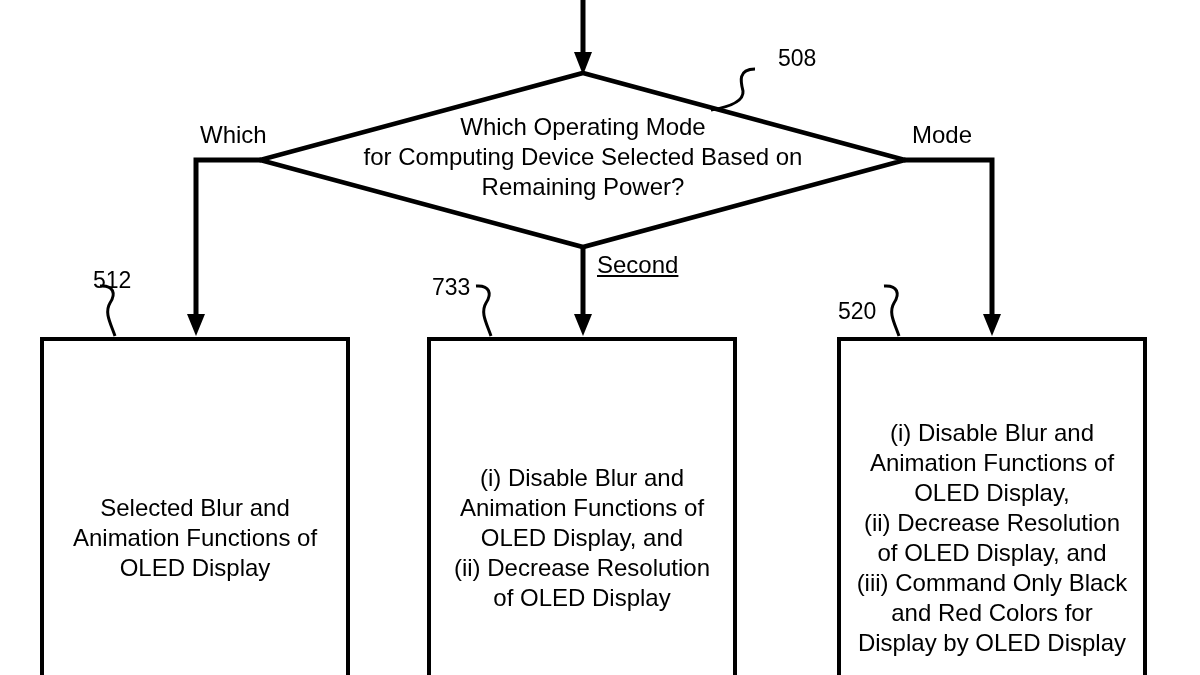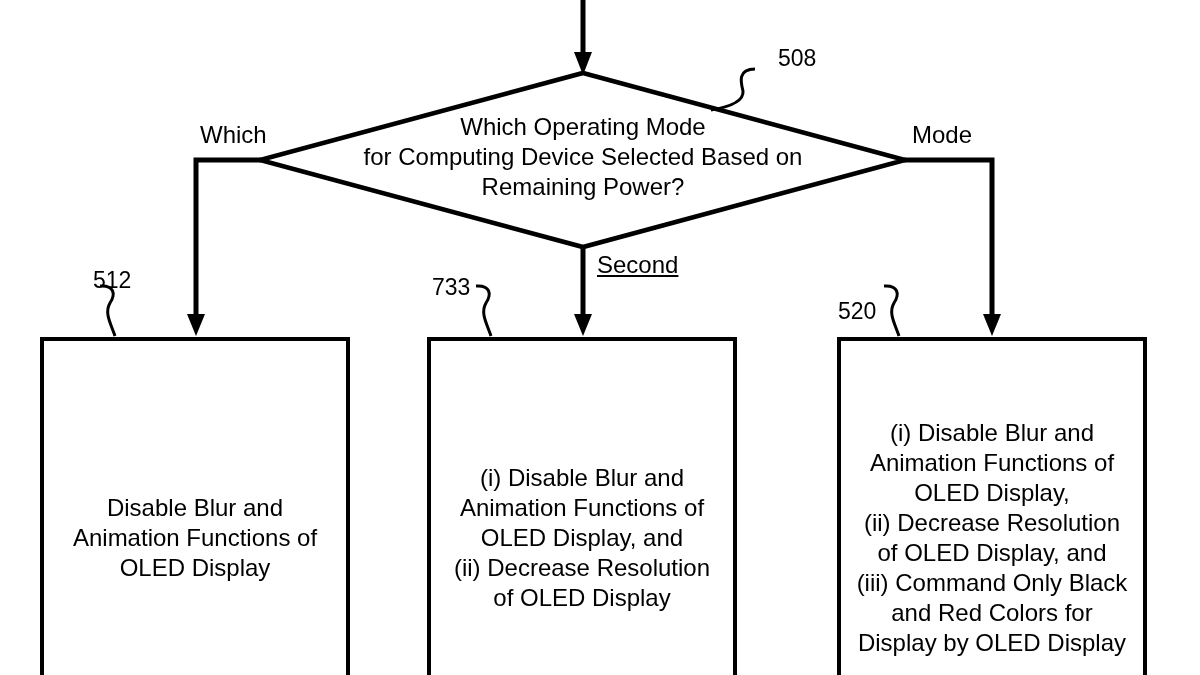--- a/index.html
+++ b/index.html
@@ -116,21 +116,21 @@
   <div class="branch-label branch-first">Which</div>
   <div class="branch-label branch-second">Second</div>
   <div class="branch-label branch-third">Mode</div>
 
   <div class="ref-label ref-508">508</div>
   <div class="ref-label ref-512">512</div>
   <div class="ref-label ref-516">733</div>
   <div class="ref-label ref-520">520</div>
 
   <div class="process-box box-512">
-    <div class="process-text">Disable Blur and
+    <div class="process-text">Selected Blur and
 Animation Functions of
 OLED Display</div>
   </div>
   <div class="process-box box-516">
     <div class="process-text">(i) Disable Blur and
 Animation Functions of
 OLED Display, and
 (ii) Decrease Resolution
 of OLED Display</div>
   </div>

